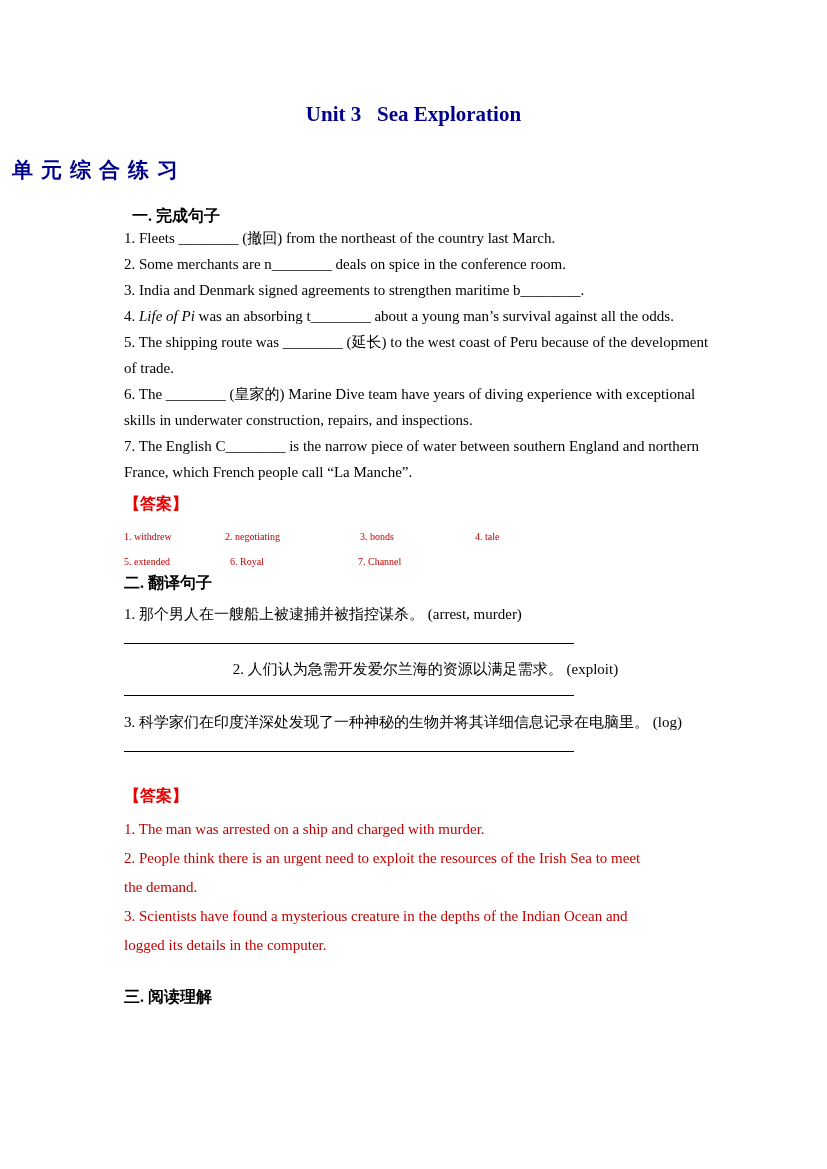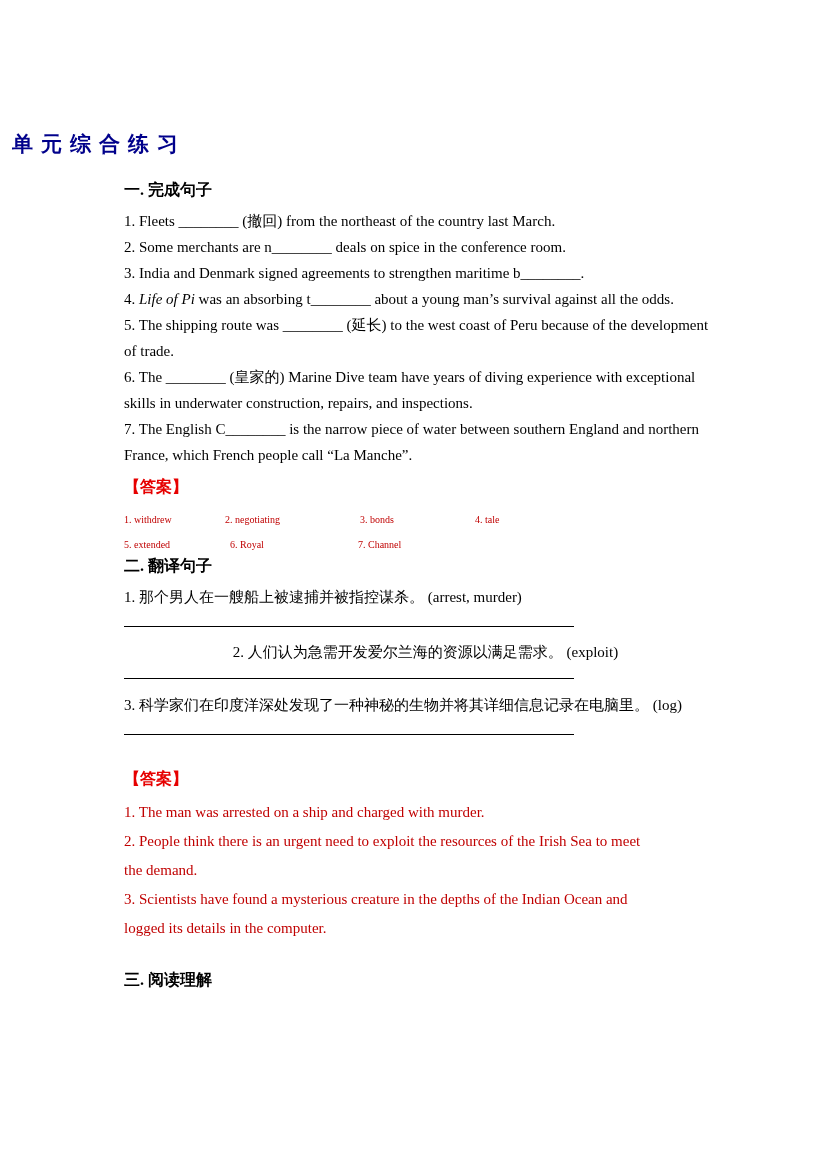--- a/index.html
+++ b/index.html
@@ -40,24 +40,24 @@
     margin-left: 124px;
     margin-right: 100px;
   }
   .section-heading {
     margin: 0;
     font-size: 16px;
     line-height: 18px;
     font-weight: bold;
     color: #000000;
   }
-  .sh-1 { margin-top: 24px; }
+  .sh-1 { margin-top: 24px; margin-left: 8px; }
   .sh-2 { }
   .sh-3 { margin-top: 28px; }
-  .exercise-block { margin-top: 9px; }
+  .exercise-block { }
   .line {
     margin: 0;
     font-size: 15px;
     line-height: 26px;
     white-space: nowrap;
   }
   .italic { font-style: italic; }
   .answers-heading {
     margin: 10px 0 0 0;
     font-size: 16px;
@@ -106,20 +106,21 @@
     line-height: 29px;
     color: #c00000;
     white-space: nowrap;
   }
 </style>
 </head>
 <body>
 
 <div class="page">
 
+  <div class="doc-title">Unit 3&nbsp;&nbsp;&nbsp;Sea Exploration</div>
   <div class="doc-subtitle">单元综合练习</div>
 
   <div class="content">
 
     <div class="section-heading sh-1">一. 完成句子</div>
     <div class="exercise-block">
       <div class="line">1. Fleets ________ (撤回) from the northeast of the country last March.</div>
       <div class="line">2. Some merchants are n________ deals on spice in the conference room.</div>
       <div class="line">3. India and Denmark signed agreements to strengthen maritime b________.</div>
       <div class="line"><span>4. </span><span class="italic">Life of Pi</span><span> was an absorbing t________ about a young man’s survival against all the odds.</span></div>

